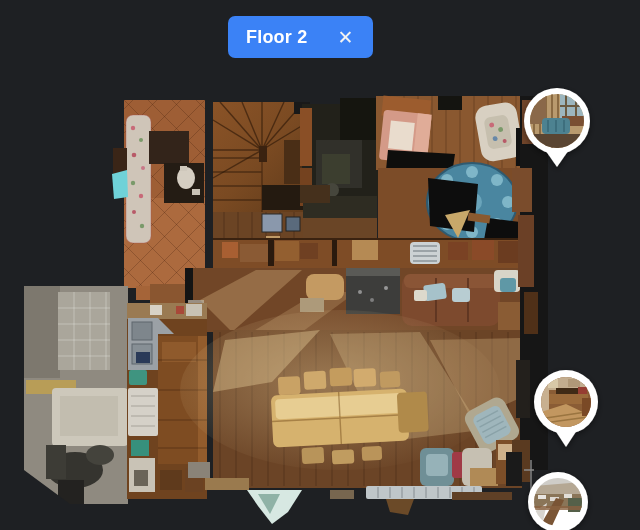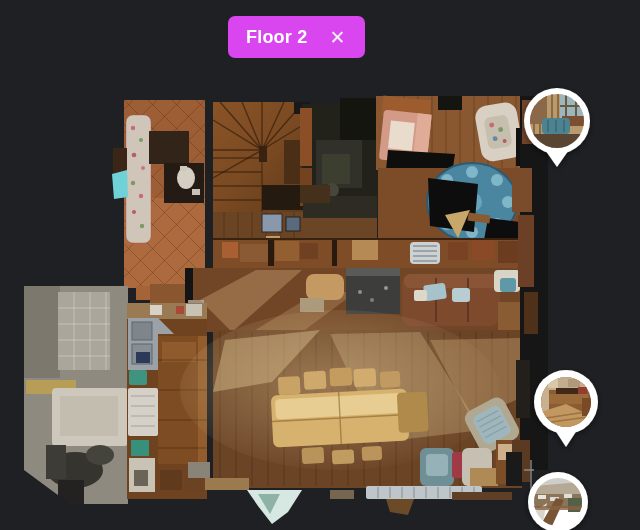--- a/index.html
+++ b/index.html
@@ -1,21 +1,21 @@
 <!DOCTYPE html>
 <html><head>
 <meta charset="utf-8">
 <style>
   html,body{margin:0;padding:0;background:#1e2023;}
   .stage{position:relative;width:640px;height:530px;overflow:hidden;
          background:#1e2023;font-family:"Liberation Sans",sans-serif;}
   .stage svg{position:absolute;left:0;top:0;display:block;}
   .header-pill{position:absolute;left:228px;top:16px;height:42px;
-      display:flex;align-items:center;gap:20px;padding:0 18px;
-      background:#d946ef;border-radius:7px;box-sizing:border-box;}
+      display:flex;align-items:center;gap:28px;padding:0 18px;
+      background:#3b82f6;border-radius:7px;box-sizing:border-box;}
   .floor-title{color:#ffffff;font-size:18px;font-weight:bold;letter-spacing:.2px;}
   .close-btn{background:none;border:none;color:#f2f2f2;font-size:19px;
       line-height:1;padding:2px 2px;cursor:pointer;font-family:"DejaVu Sans",sans-serif;}
 </style>
 </head>
 <body>
 
 <div class="stage">
 
 <svg width="640" height="530" viewBox="0 0 640 530">

